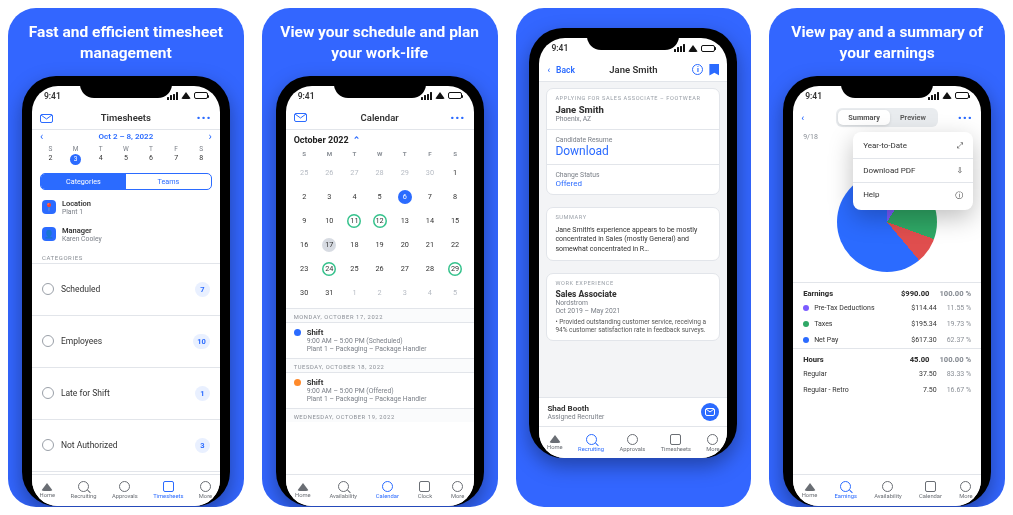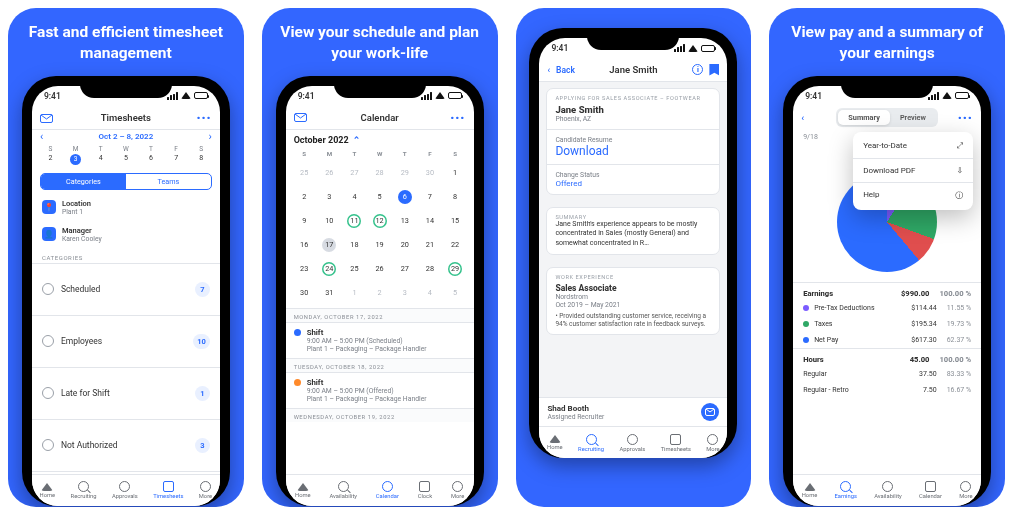--- a/index.html
+++ b/index.html
@@ -504,21 +504,21 @@
             </div>
             <div class="sep"></div>
             <div class="pad">
               <div class="tiny muted">Change Status</div>
               <div style="color:var(--accent);font-size:8px">Offered</div>
             </div>
           </div>
           <div class="card">
             <div class="pad">
               <div class="caplabel">SUMMARY</div>
-              <div style="font-size:7px;line-height:1.35;margin-top:0">Jane Smith's experience appears to be mostly concentrated in Sales (mostly General) and somewhat concentrated in R…</div>
+              <div style="font-size:7px;line-height:1.35;margin-top:6px">Jane Smith's experience appears to be mostly concentrated in Sales (mostly General) and somewhat concentrated in R…</div>
             </div>
           </div>
           <div class="card">
             <div class="pad">
               <div class="caplabel">WORK EXPERIENCE</div>
               <div style="font-weight:800;font-size:8.5px;margin-top:3px">Sales Associate</div>
               <div class="tiny muted">Nordstrom</div>
               <div class="tiny muted">Oct 2019 – May 2021</div>
               <div style="font-size:6.5px;margin-top:3px;color:#555">• Provided outstanding customer service, receiving a 94% customer satisfaction rate in feedback surveys.</div>
             </div>

